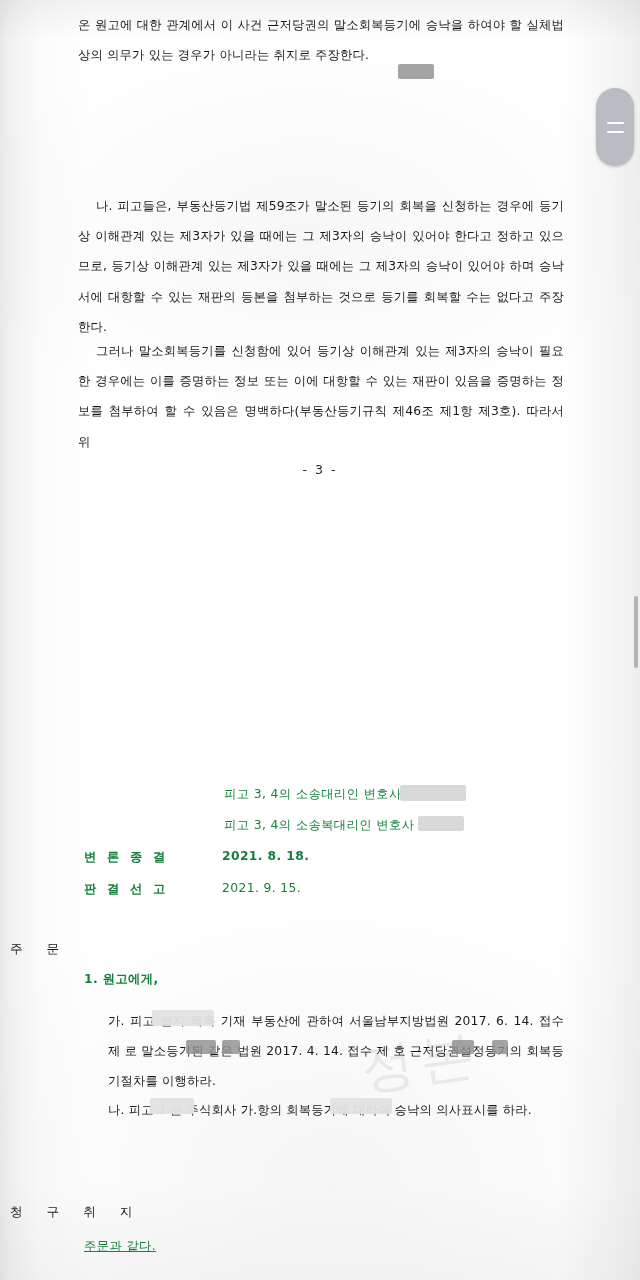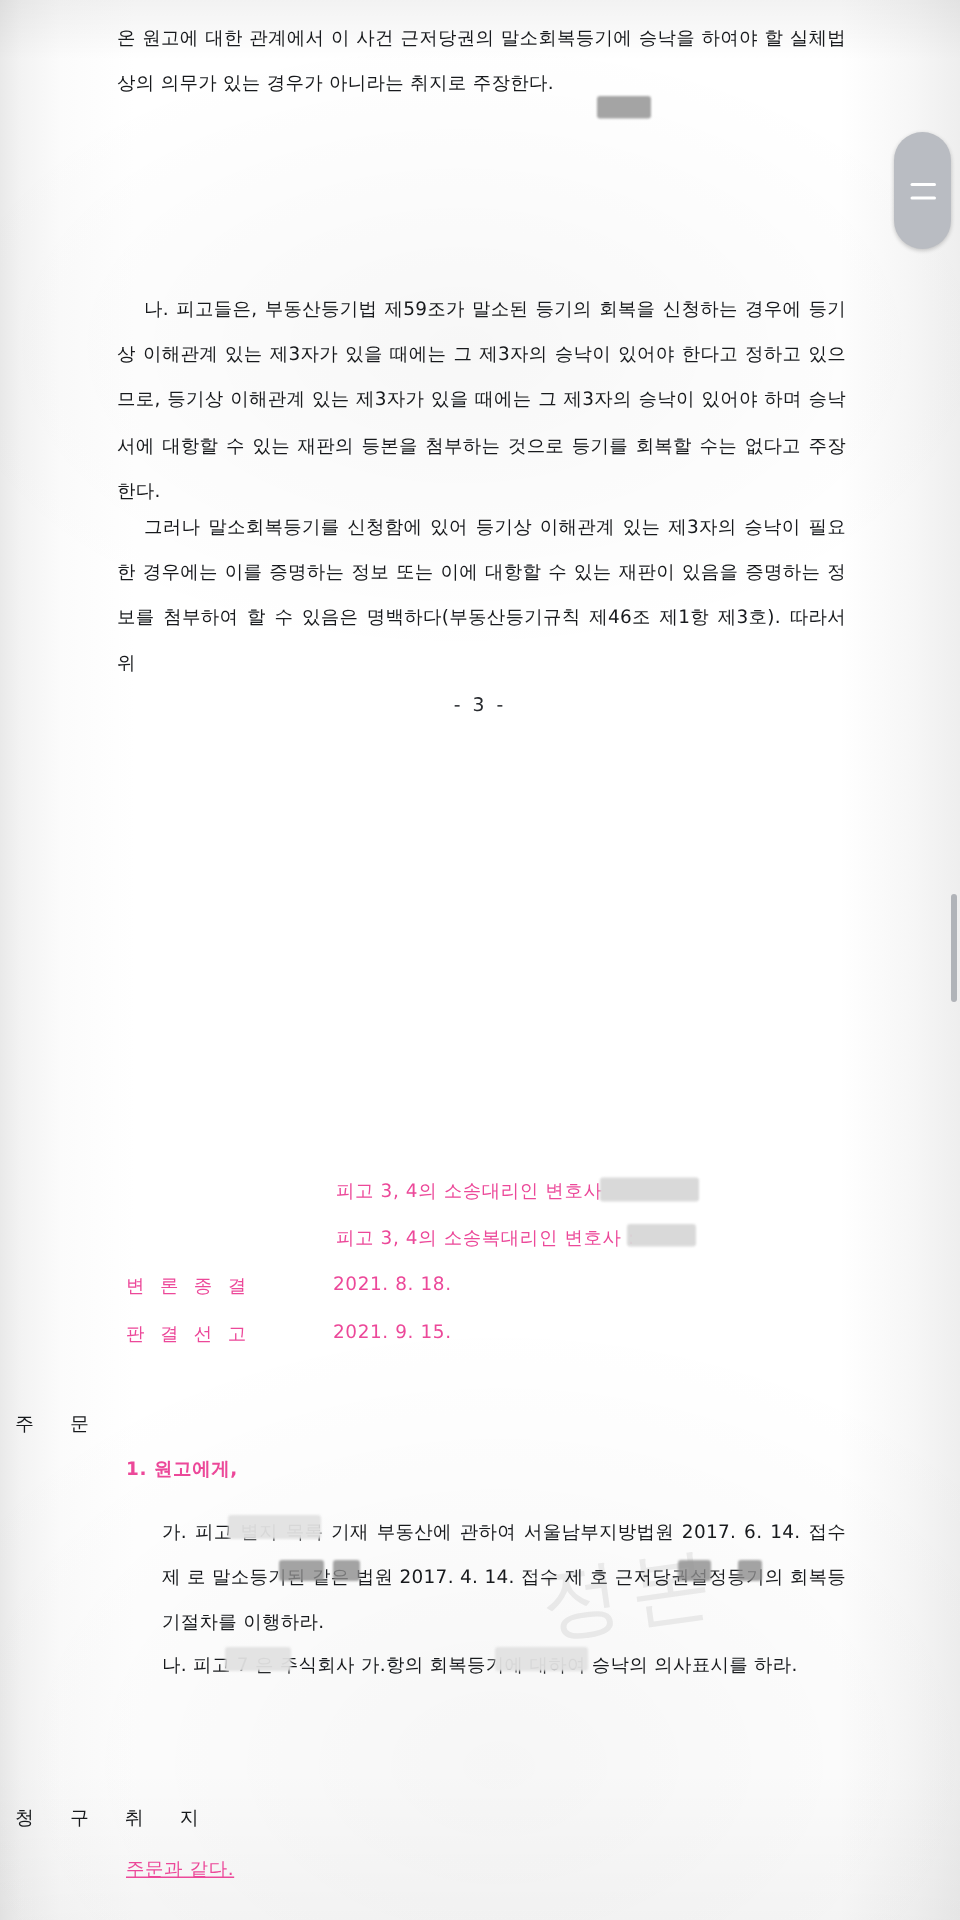--- a/index.html
+++ b/index.html
@@ -63,33 +63,33 @@
     font-size: 12.5px;
     letter-spacing: 2px;
     color: #26292d;
   }
 
   
   .line {
     position: absolute;
     font-size: 12.3px;
     letter-spacing: 0.4px;
-    color: #ec4899;
+    color: #15803d;
     white-space: nowrap;
   }
   .center {
     position: absolute;
     width: 640px;
     text-align: left;
     font-size: 12.6px;
     letter-spacing: 10px;
     color: #17191c;
     text-indent: 10px;
   }
-  .label-sp { letter-spacing: 3.2px; }
+  .label-sp { letter-spacing: 3.2px; font-weight: bold; }
 
   
   .redact {
     position: absolute;
     background: #d8d8d8;
     border-radius: 2px;
     filter: blur(0.6px);
     opacity: 0.95;
   }
   .redact.dark {
@@ -164,21 +164,21 @@
 
   <div class="seal" style="left:360px; top:1010px;">정본</div>
 
   <div class="line" style="left:224px; top:770px;">피고 3, 4의 소송대리인 변호사</div>
   <div class="redact" style="left:400px; top:769px; width:66px; height:16px;"></div>
 
   <div class="line" style="left:224px; top:801px;">피고 3, 4의 소송복대리인 변호사 :</div>
   <div class="redact" style="left:418px; top:800px; width:46px; height:15px;"></div>
 
   <div class="line label-sp" style="left:84px; top:833px;">변 론 종 결</div>
-  <div class="line" style="left:222px; top:833px;">2021. 8. 18.</div>
+  <div class="line" style="left:222px; top:833px;font-weight:bold;">2021. 8. 18.</div>
 
   <div class="line label-sp" style="left:84px; top:865px;">판 결 선 고</div>
   <div class="line" style="left:222px; top:865px;">2021. 9. 15.</div>
 
   <div class="center" style="top:925px;">주        문</div>
 
   <div class="line" style="left:84px; top:955px;font-weight:bold;">1. 원고에게,</div>
 
   <div class="p-top" style="left:108px; top:990px; width:456px; line-height:30px;">가. 피고             별지 목록 기재 부동산에 관하여 서울남부지방법원 2017. 6. 14. 접수 제         로 말소등기된 같은 법원 2017. 4. 14. 접수 제       호 근저당권설정등기의 회복등기절차를 이행하라.</div>
   <div class="redact light" style="left:152px; top:994px; width:62px; height:16px;"></div>

